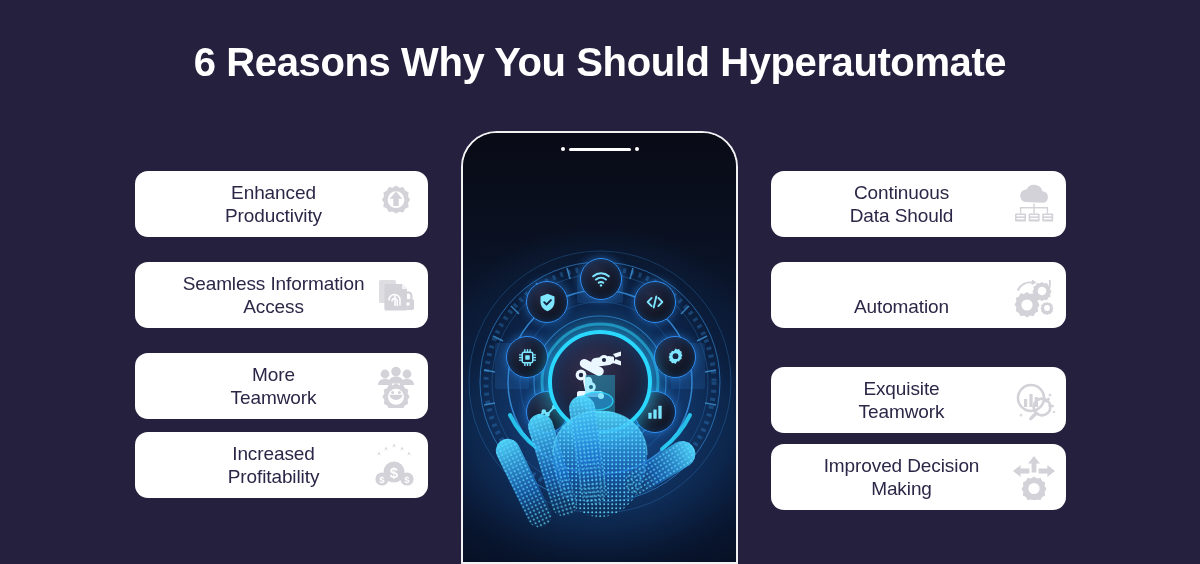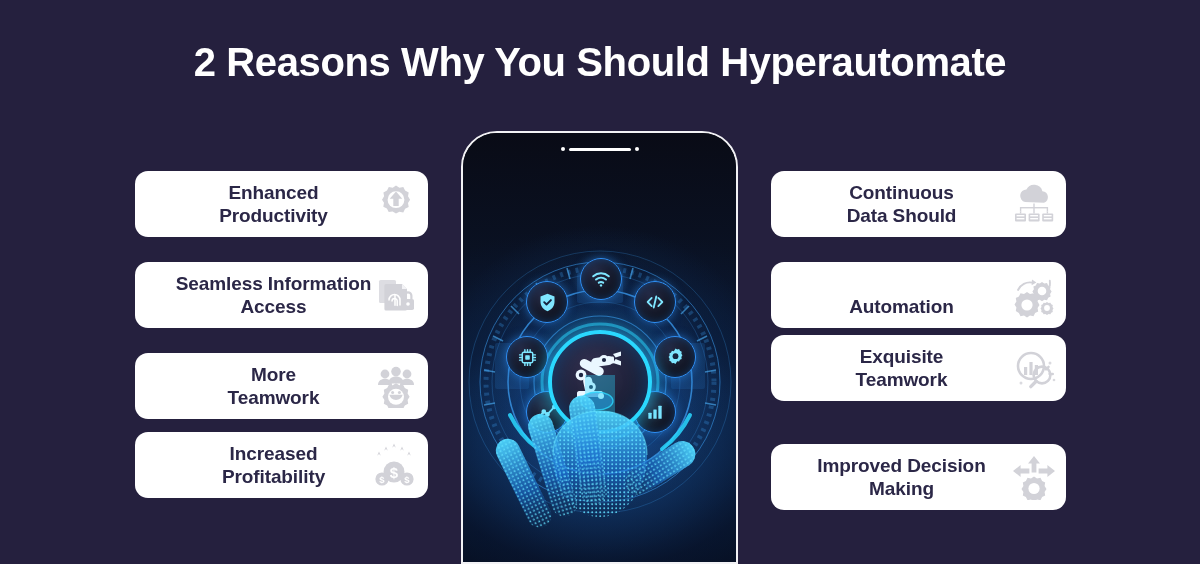--- a/index.html
+++ b/index.html
@@ -32,21 +32,21 @@
     overflow:hidden;
   }
   .card.right { width:295px; }
   .card-label {
     position:absolute;
     left:0; top:0; width:100%; height:100%;
     display:flex; align-items:center; justify-content:center;
     text-align:center;
     color:#2b2747;
     font-size:19px;
-    font-weight:700;
+    font-weight:400;
     line-height:23px;
     padding:0 34px 0 18px;
     letter-spacing:-0.1px;
   }
   .card.right .card-label { padding:0 52px 0 18px; }
   .card-icon {
     position:absolute;
     right:6px; top:50%;
     transform:translateY(-50%);
     width:52px; height:52px;
@@ -56,21 +56,21 @@
   }
   .card-icon svg { display:block; }
 
   
   .c0 { left:135px; top:171px; }
   .c1 { left:135px; top:262px; }
   .c2 { left:135px; top:353px; }
   .c3 { left:135px; top:432px; }
   .r0 { left:771px; top:171px; }
   .r1 { left:771px; top:262px; }
-  .r2 { left:771px; top:335px; }
+  .r2 { left:771px; top:367px; }
   .r3 { left:771px; top:444px; }
 
   
   .phone {
     position:absolute;
     left:461px; top:131px;
     width:277px; height:433px;
     border:2px solid #f2f2f5;
     border-top-left-radius:36px;
     border-top-right-radius:36px;
@@ -135,21 +135,21 @@
     display:flex; align-items:center; justify-content:center;
     overflow:hidden;
   }
   .core svg { display:block; }
 </style>
 </head>
 <body>
 
 <div id="page">
 
-  <div class="title">2 Reasons Why You Should Hyperautomate</div>
+  <div class="title">6 Reasons Why You Should Hyperautomate</div>
 
   <div class="card c0">
     <div class="card-label">
       <span>
         <span>Enhanced</span><br>
         <span>Productivity</span>
       </span>
     </div>
     <div class="card-icon">
       <svg width="42" height="42" viewBox="0 0 42 42" fill="currentColor">

